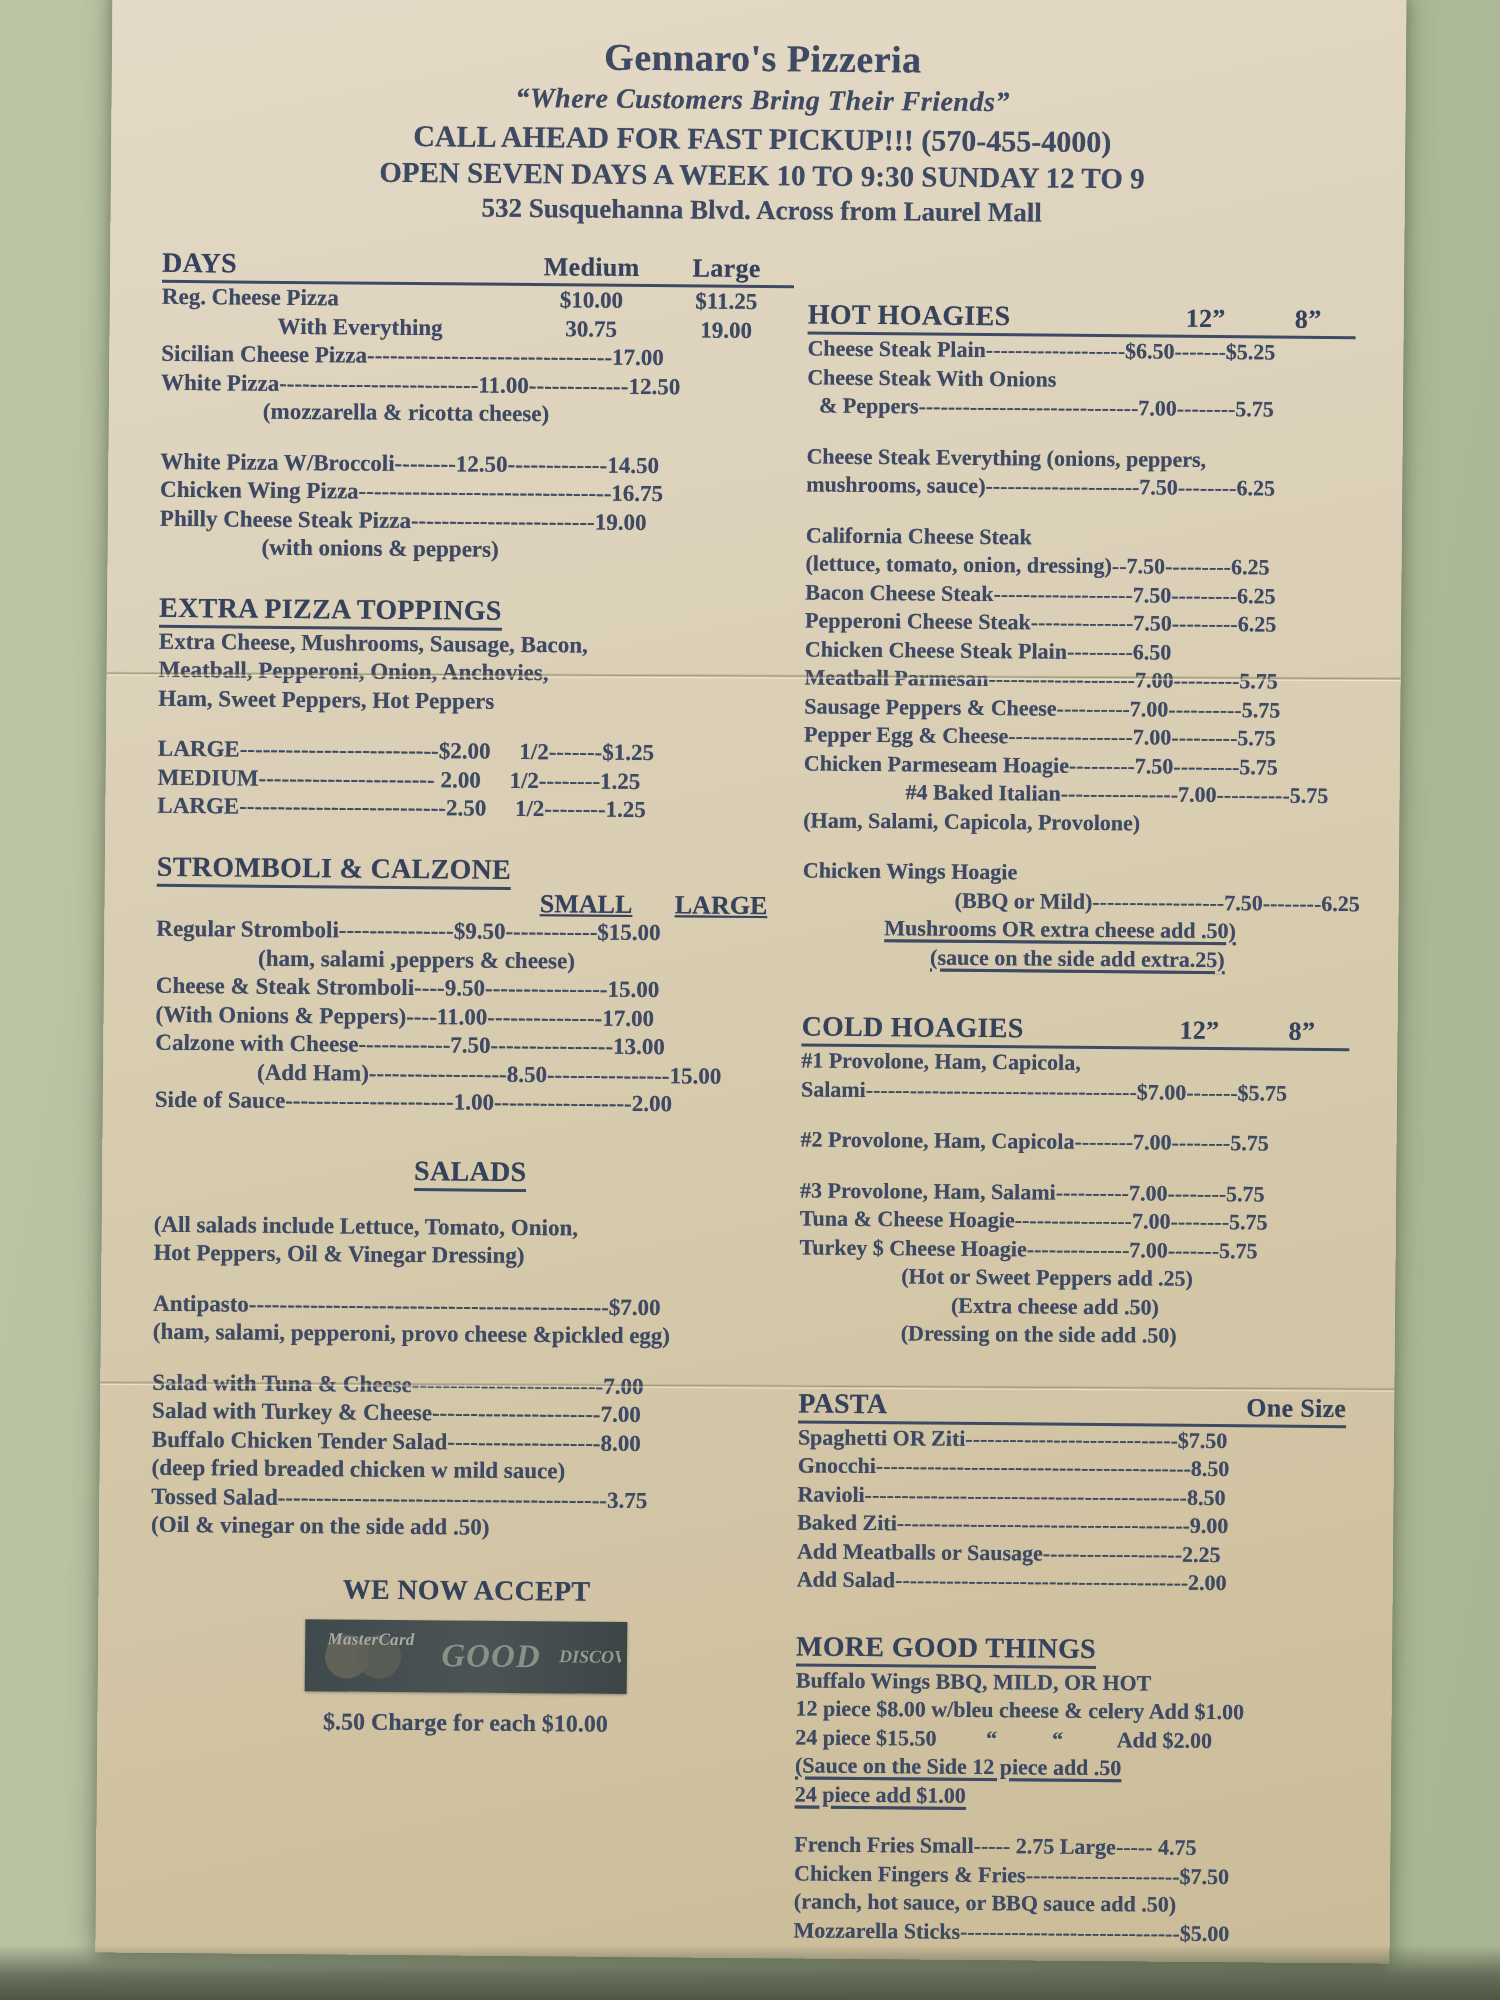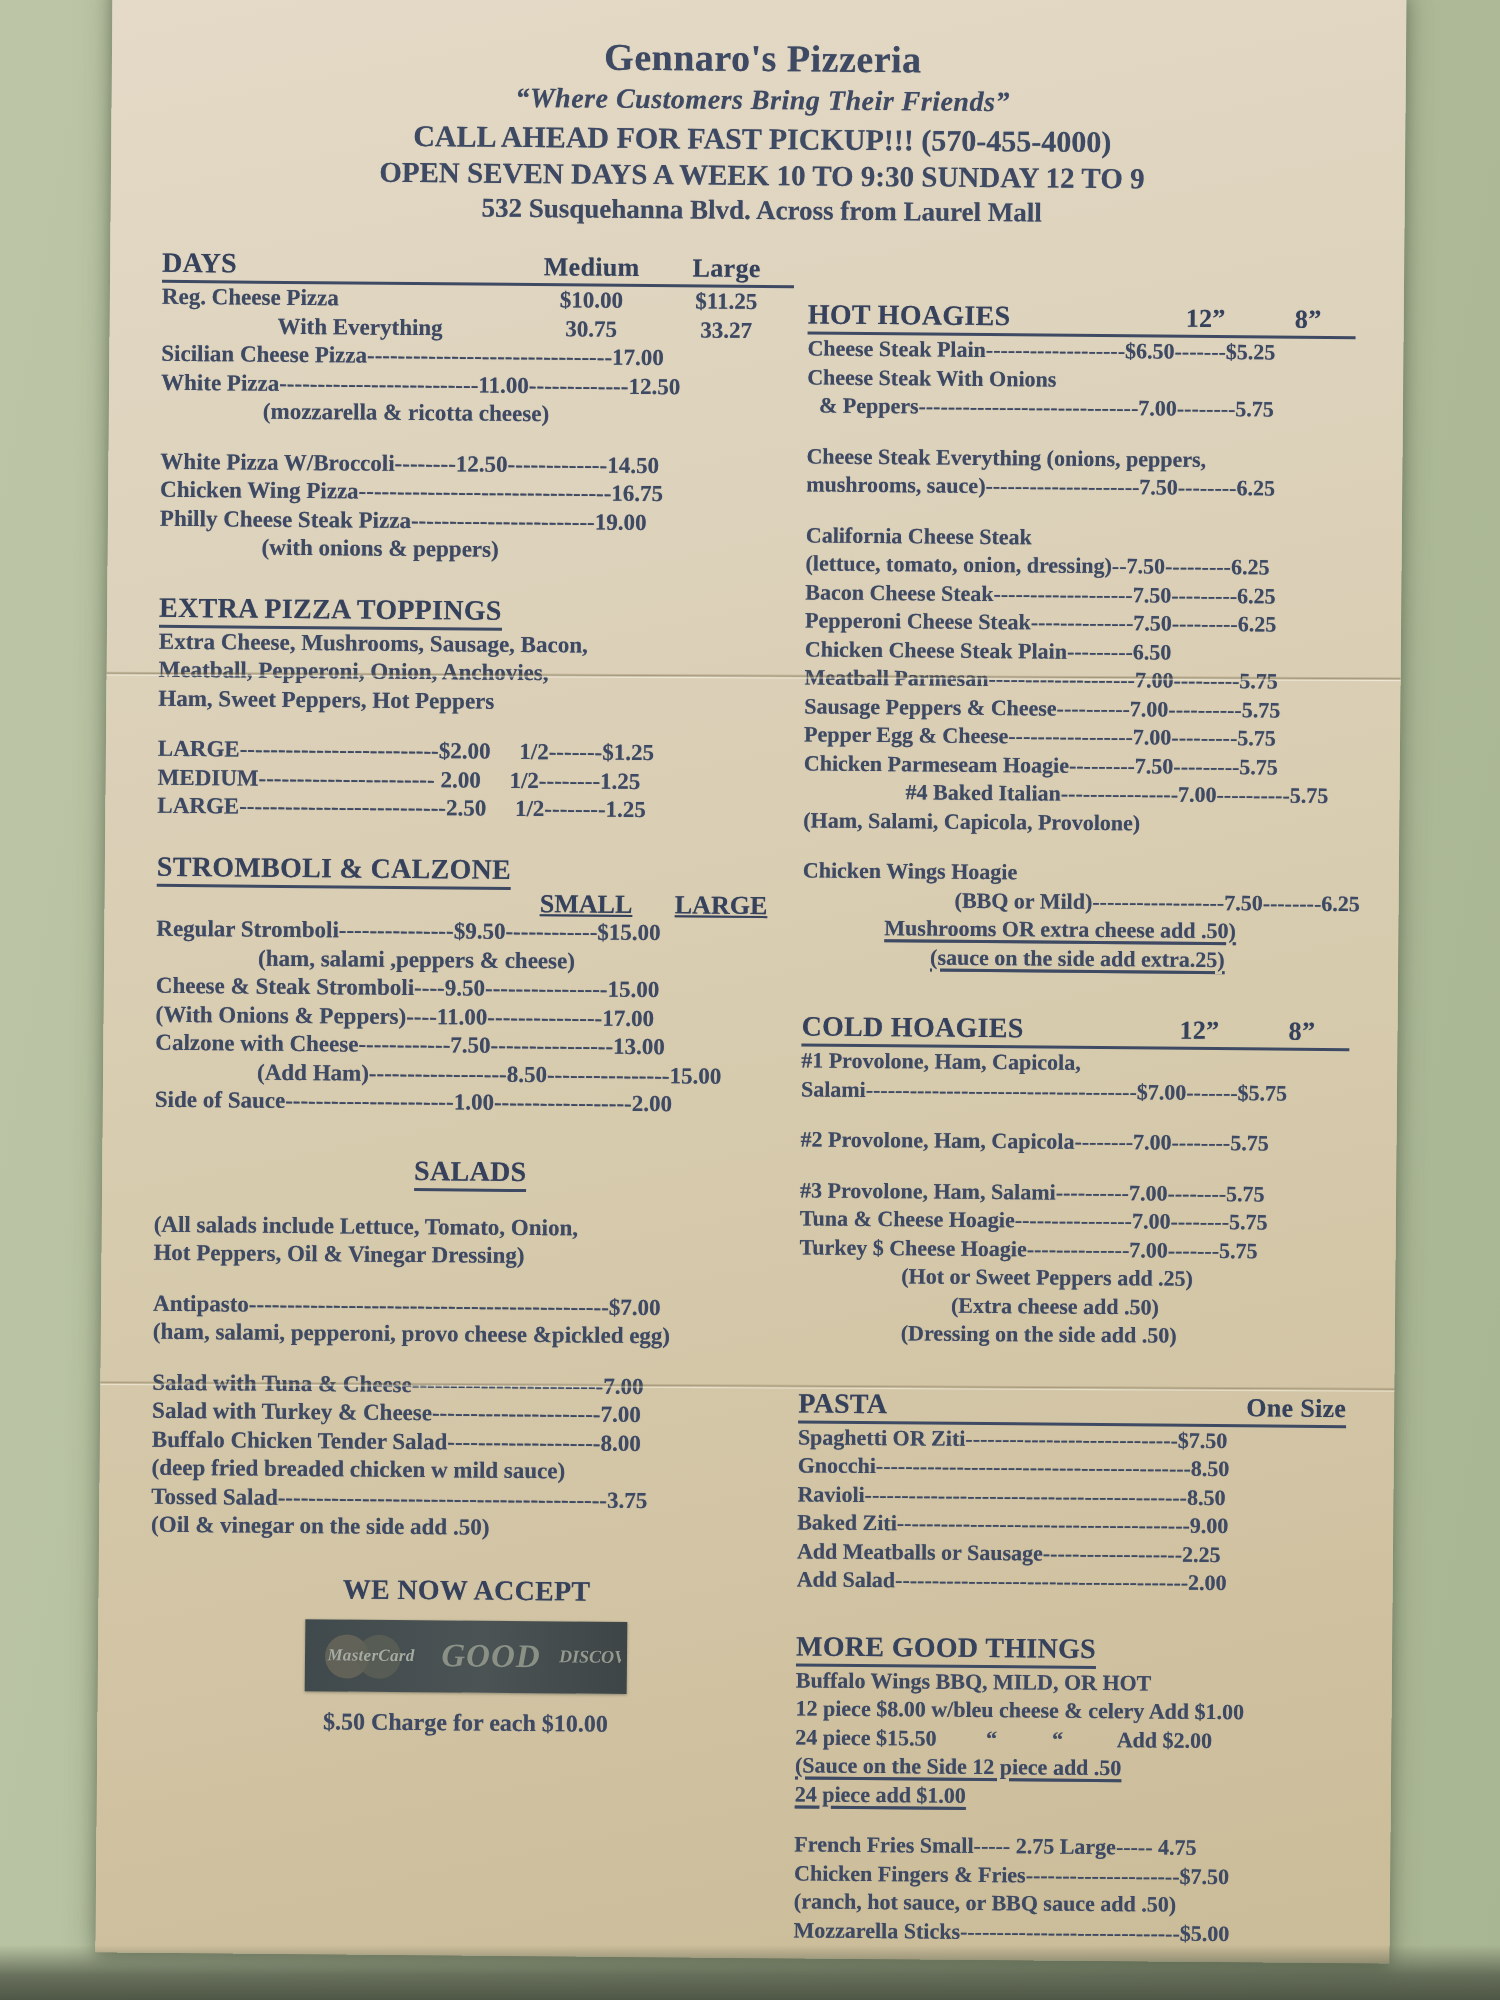--- a/index.html
+++ b/index.html
@@ -70,21 +70,21 @@
     width:322px;height:72px;margin:14px auto 0 auto;
     background:linear-gradient(90deg,#40494b 0%,#4b5355 55%,#3d4547 100%);
     display:flex;align-items:center;justify-content:space-between;
     padding:0 6px 0 14px;box-sizing:border-box;overflow:hidden;
     box-shadow:0 1px 3px rgba(40,45,40,.4);
   }
   .mc{position:relative;width:104px;height:52px;flex:none;}
   .mc .cc1,.mc .cc2{position:absolute;top:5px;width:44px;height:44px;border-radius:50%;}
   .mc .cc1{left:6px;background:#6d6a5c;opacity:.75;}
   .mc .cc2{left:38px;background:#5d6255;opacity:.75;}
-  .mc em{position:absolute;left:2px;top:16px;width:100px;text-align:center;
+  .mc em{position:absolute;left:2px;top:0;width:100px;text-align:center;
     font-size:17px;font-style:italic;font-weight:700;color:#a7aca0;letter-spacing:.3px;}
   .visa{font-size:33px;font-weight:900;font-style:italic;color:#8a9184;letter-spacing:1px;flex:none;}
   .disc{font-size:18px;font-weight:700;font-style:italic;color:#949b8d;flex:none;width:62px;overflow:hidden;white-space:nowrap;}
   .charge{margin-top:16px;font-size:24px;text-align:center;}
 </style>
 </head>
 <body>
 
 <div class="stage">
   <div class="paper">
@@ -102,21 +102,21 @@
     <div class="cols">
       <div class="col left">
         <section class="sec-pizza">
             <div class="h-row ruled">
               <span class="h-text">DAYS</span>
               <span class="h-fill"></span>
               <span class="h-col ">Medium</span>
               <span class="h-col ">Large</span>
             </div>
             <div class="ln cells "><span class="cell0">Reg. Cheese Pizza</span><span class="cellc">$10.00</span><span class="cellc">$11.25</span></div>
-            <div class="ln cells ind1"><span class="cell0" style="padding-left: 58px;">With Everything</span><span class="cellc">30.75</span><span class="cellc">33.27</span></div>
+            <div class="ln cells ind1"><span class="cell0" style="padding-left: 58px;">With Everything</span><span class="cellc">30.75</span><span class="cellc">19.00</span></div>
             <div class="ln ">Sicilian Cheese Pizza--------------------------------17.00</div>
             <div class="ln ">White Pizza--------------------------11.00-------------12.50</div>
             <div class="ln ind2">(mozzarella &amp; ricotta cheese)</div>
             <div class="ln sp"></div>
             <div class="ln ">White Pizza W/Broccoli--------12.50-------------14.50</div>
             <div class="ln ">Chicken Wing Pizza---------------------------------16.75</div>
             <div class="ln ">Philly Cheese Steak Pizza------------------------19.00</div>
             <div class="ln ind2">(with onions &amp; peppers)</div>
           </section>
         <section class="sec-toppings">

